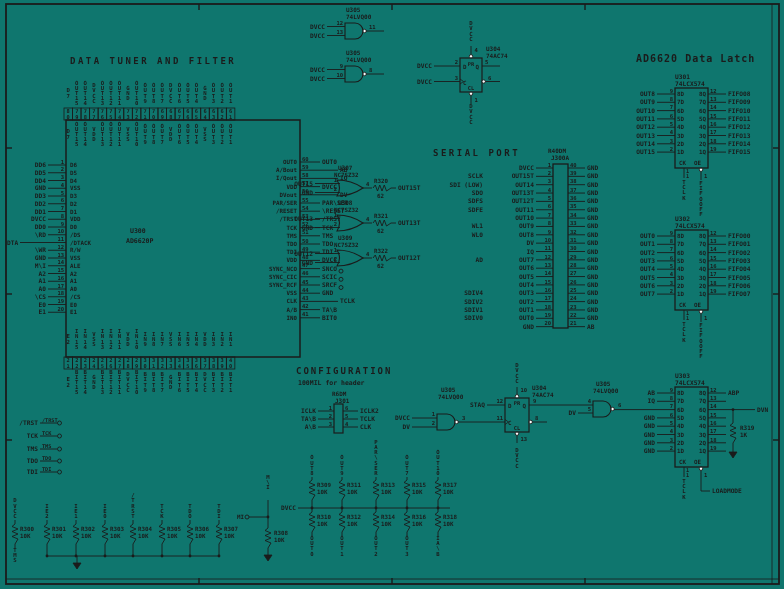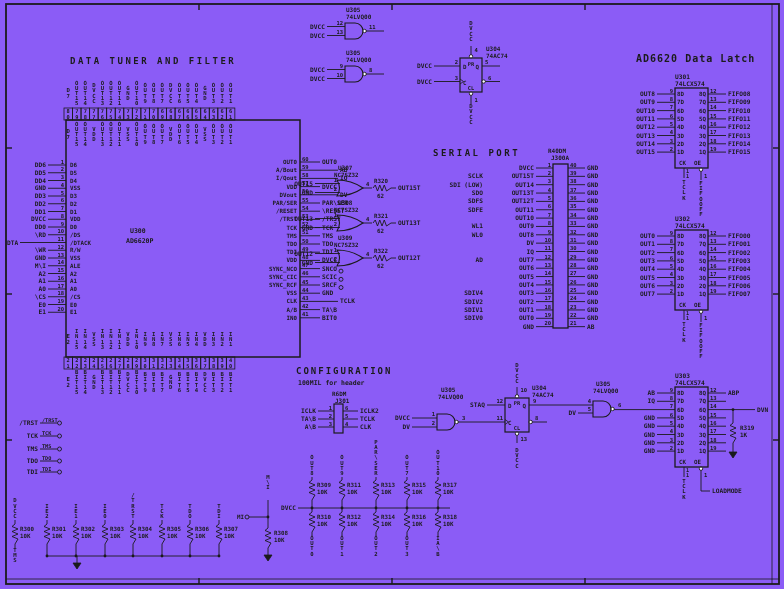--- a/index.html
+++ b/index.html
@@ -1,16 +1,16 @@
 <!DOCTYPE html>
 <html><head>
 <meta charset="utf-8">
 <style>
   html,body{margin:0;padding:0;background:#e8e8e8;}
-  #canvas{position:relative;width:784px;height:589px;background:#8b5cf6;overflow:hidden;}
+  #canvas{position:relative;width:784px;height:589px;background:#0f766e;overflow:hidden;}
   svg text{font-family:"DejaVu Sans Mono","Liberation Mono",monospace;font-weight:bold;fill:#1b1b1b;}
   svg line,svg path,svg rect,svg polyline,svg circle{stroke:#1b1b1b;}
 </style>
 </head>
 <body>
 
 <div id="canvas">
   <svg id="schematic" width="784" height="589" viewBox="0 0 784 589">
       <rect x="6" y="4" width="773" height="580" fill="none" stroke-width="1.8"></rect>
       <line x1="6" y1="579" x2="779" y2="579" stroke-width="0.8"></line>

